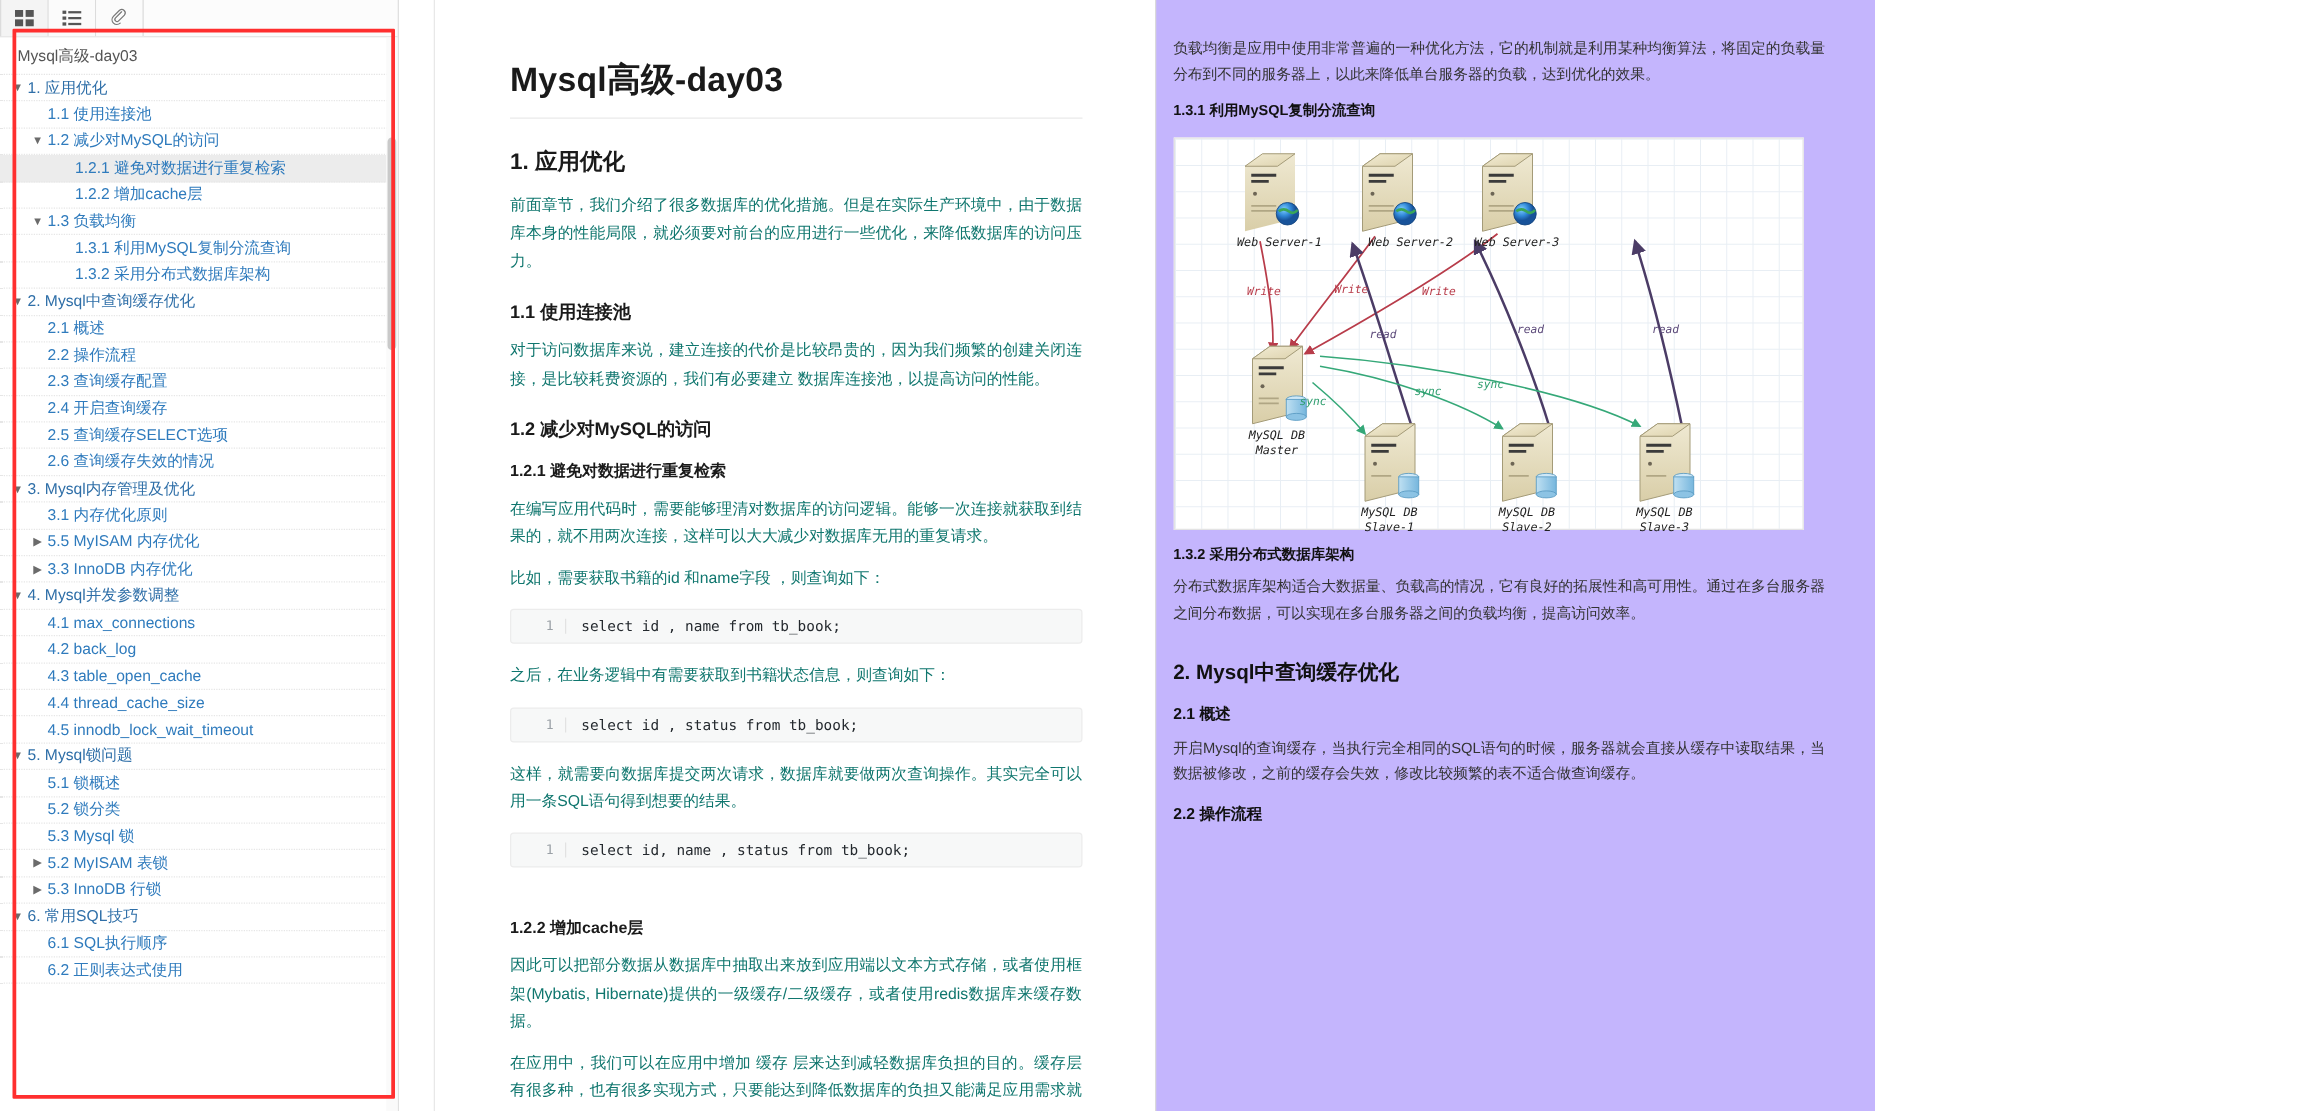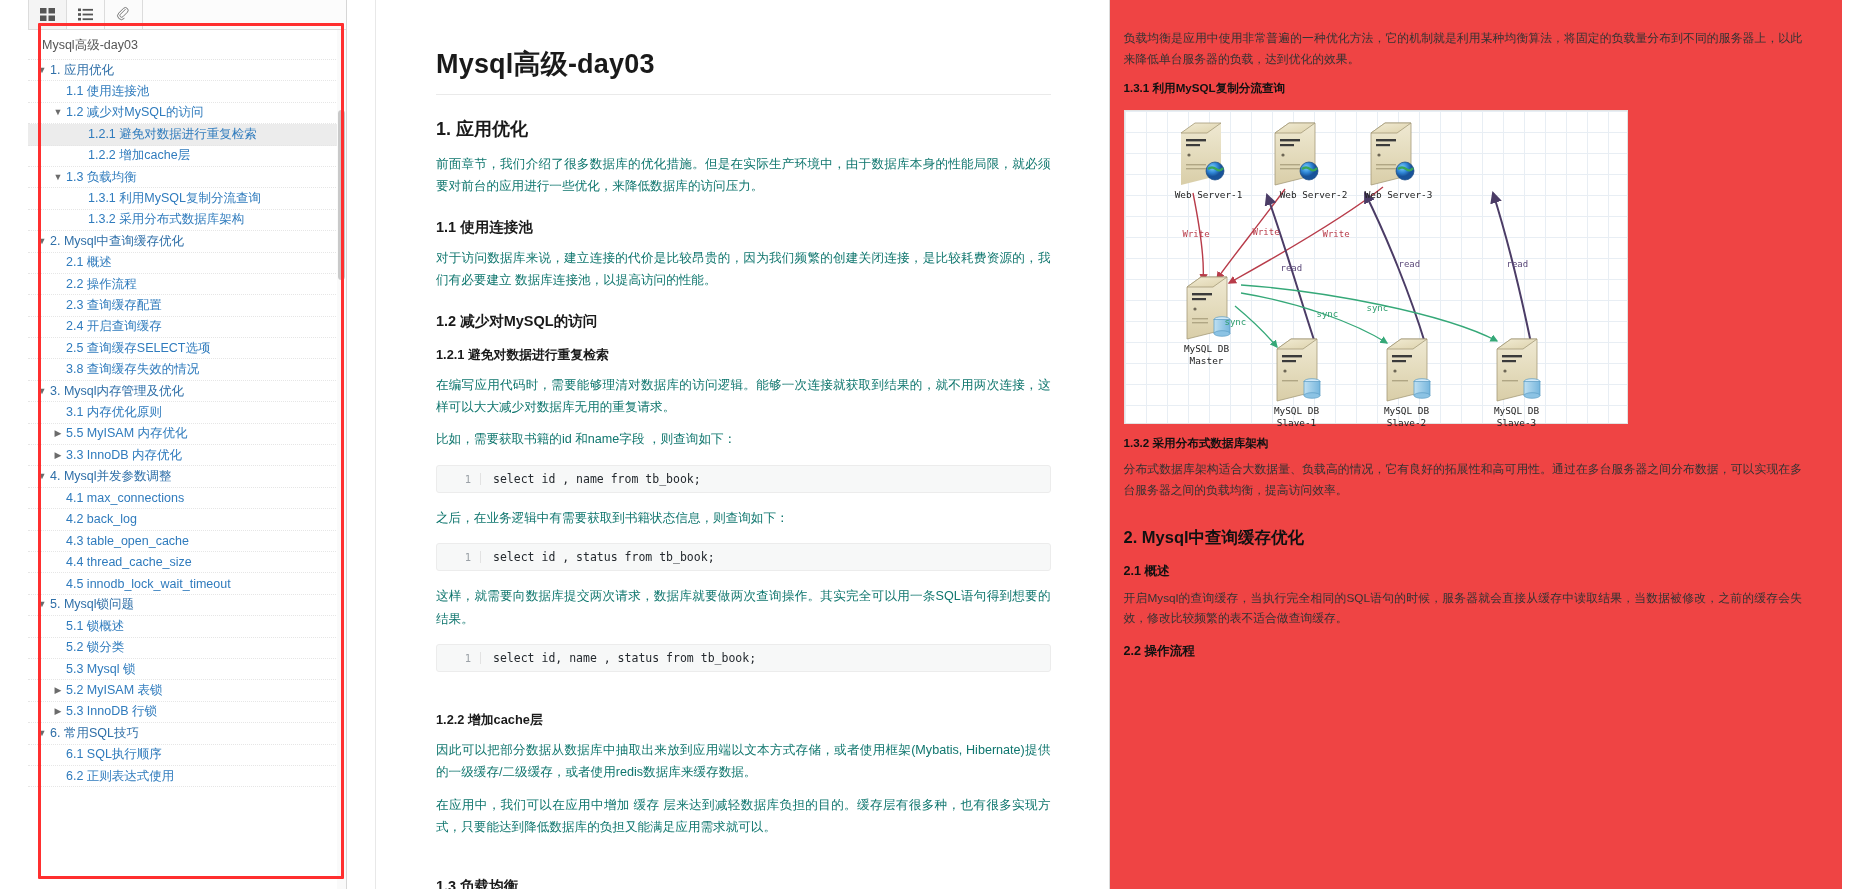--- a/index.html
+++ b/index.html
@@ -2,21 +2,21 @@
 <html><head>
 <meta charset="utf-8">
 <style>
   html,body{margin:0;padding:0;}
   body{
     width:1853px;height:889px;overflow:hidden;
     background:#ffffff;
     font-family:"Liberation Sans","DejaVu Sans",sans-serif;
     font-size:13px;color:#333;
   }
-  .app{display:flex;width:1814px;height:889px;padding-left:28px;}
+  .app{display:flex;width:1500px;height:889px;}
 
   
   .outline-panel{
     width:318px;min-width:318px;height:889px;
     background:#fff;border-right:1px solid #d6d6d6;
     display:flex;flex-direction:column;position:relative;
   }
   .outline-toolbar{
     height:29px;min-height:29px;display:flex;align-items:stretch;
     border-bottom:1px solid #ddd;background:#fcfcfc;
@@ -71,21 +71,21 @@
     background:#c9c9c9;border-radius:4px;
   }
 
   
   .gutter{width:28px;background:#ffffff;}
   .editor-pane{
     flex:1;height:889px;background:#fff;overflow:hidden;
     border-left:1px solid #e8e8e8;position:relative;
   }
   .preview-pane{
-    flex:1;height:889px;background:#ef4444;overflow:hidden;
+    flex:1;height:889px;background:#c4b5fd;overflow:hidden;
     border-left:1px solid #dadada;position:relative;
   }
   .pane-inner{padding:0 58px 0 60px;}
   .preview-inner{padding:0 40px 0 14px;}
 
   h1.doc-h1{
     font-size:27px;margin:46px 0 0 0;padding-bottom:12px;
     border-bottom:1px solid #eaeaea;color:#1a1a1a;font-weight:700;
     letter-spacing:.2px;
   }
@@ -107,21 +107,21 @@
   }
   .code-text{padding-left:12px;font-size:11.5px;color:#24292e;white-space:pre;}
 
   
   .prev-p{font-size:11.8px;line-height:1.75;margin:8px 0;color:#333;text-align:justify;}
   .prev-h2{font-size:16.5px;font-weight:700;margin:26px 0 10px 0;color:#111;}
   .prev-h3{font-size:12.6px;font-weight:700;margin:14px 0 8px 0;color:#111;}
   .prev-h4{font-size:11.6px;font-weight:700;margin:12px 0 6px 0;color:#111;}
 
   
-  .diagram-wrap{margin:14px 0 10px 0;}
+  .diagram-wrap{margin:14px 0 10px 0;font-style:italic;}
   .diagram{
     width:502px;height:312px;background:#fff;border:1px solid #e3e3e3;
     background-image:
       linear-gradient(to right,#e8eef4 1px,transparent 1px),
       linear-gradient(to bottom,#e8eef4 1px,transparent 1px);
     background-size:21px 21px;position:relative;
   }
   .diagram svg{position:absolute;left:0;top:0;}
   .node-label{
     position:absolute;font-family:"DejaVu Sans Mono","Liberation Mono",monospace;
@@ -220,21 +220,21 @@
           <div class="tree-item lvl2 ind1">
             <span class="caret"></span>
             <span class="tree-label">2.4 开启查询缓存</span>
           </div>
           <div class="tree-item lvl2 ind1">
             <span class="caret"></span>
             <span class="tree-label">2.5 查询缓存SELECT选项</span>
           </div>
           <div class="tree-item lvl2 ind1">
             <span class="caret"></span>
-            <span class="tree-label">3.8 查询缓存失效的情况</span>
+            <span class="tree-label">2.6 查询缓存失效的情况</span>
           </div>
           <div class="tree-item lvl1 ind0">
             <span class="caret">▼</span>
             <span class="tree-label">3. Mysql内存管理及优化</span>
           </div>
           <div class="tree-item lvl2 ind1">
             <span class="caret"></span>
             <span class="tree-label">3.1 内存优化原则</span>
           </div>
           <div class="tree-item lvl2 ind1">

